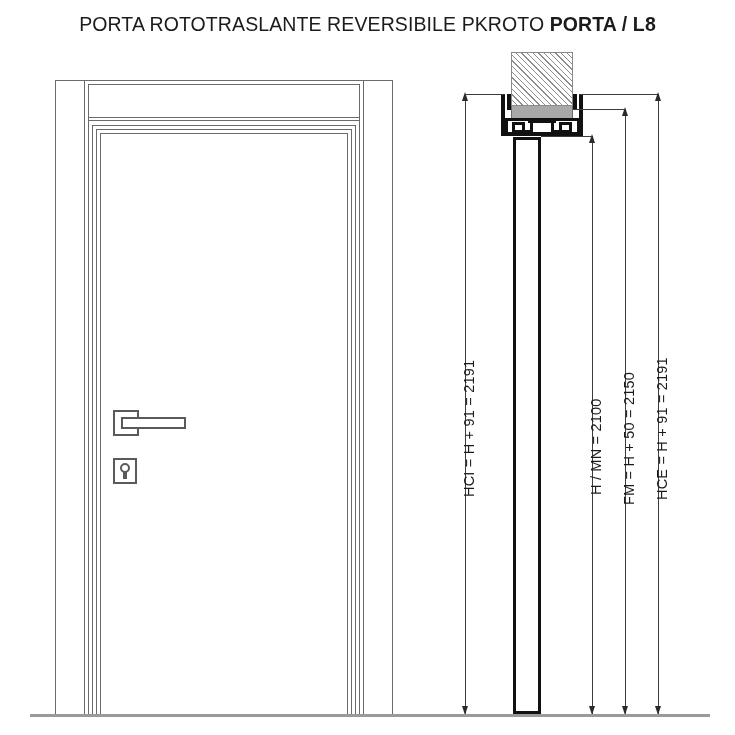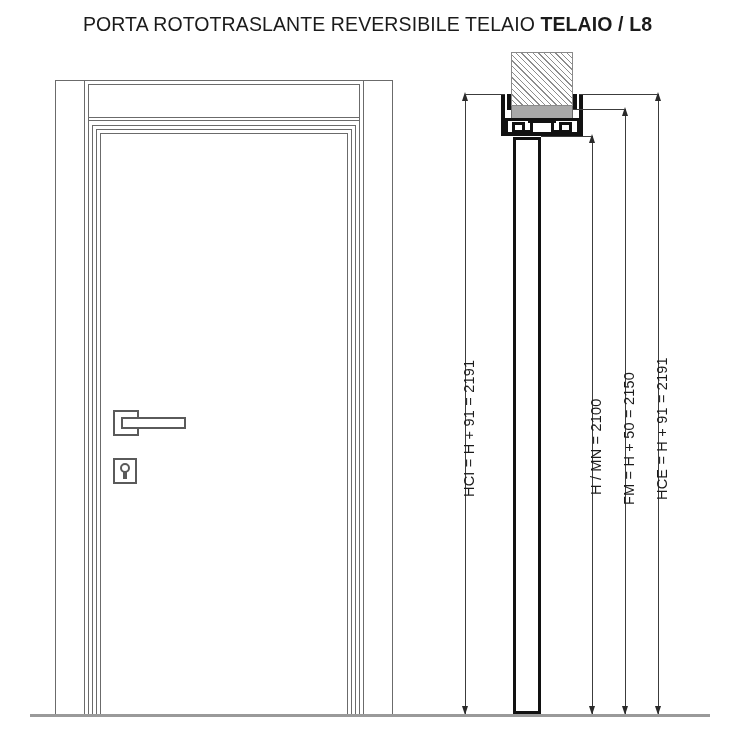--- a/index.html
+++ b/index.html
@@ -176,21 +176,21 @@
   .key-stem {
     position: absolute;
     background: #5a5a5a;
   }
 </style>
 </head>
 <body>
 
 <div id="page">
 
-  <div id="drawing-title"><span>PORTA ROTOTRASLANTE REVERSIBILE TELAIO </span><span class="bold">TELAIO / L8</span></div>
+  <div id="drawing-title"><span>PORTA ROTOTRASLANTE REVERSIBILE PKROTO </span><span class="bold">PORTA / L8</span></div>
 
   <div id="elevation">
 
     <div class="vline" style="left:55px; top:80px; height:635px;"></div>
     <div class="vline" style="left:392px; top:80px; height:635px;"></div>
     <div class="hline" style="left:55px; top:80px; width:338px;"></div>
 
     <div class="vline" style="left:84px; top:80px; height:635px;"></div>
     <div class="vline" style="left:363px; top:80px; height:635px;"></div>
     <div class="vline" style="left:88px; top:84px; height:631px;"></div>

